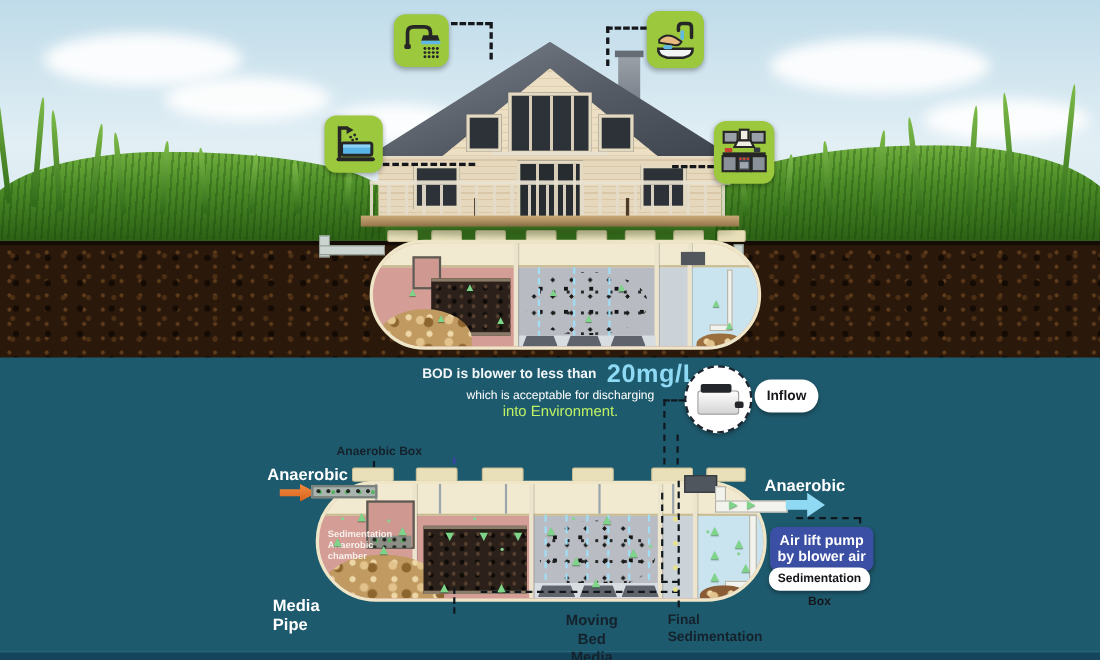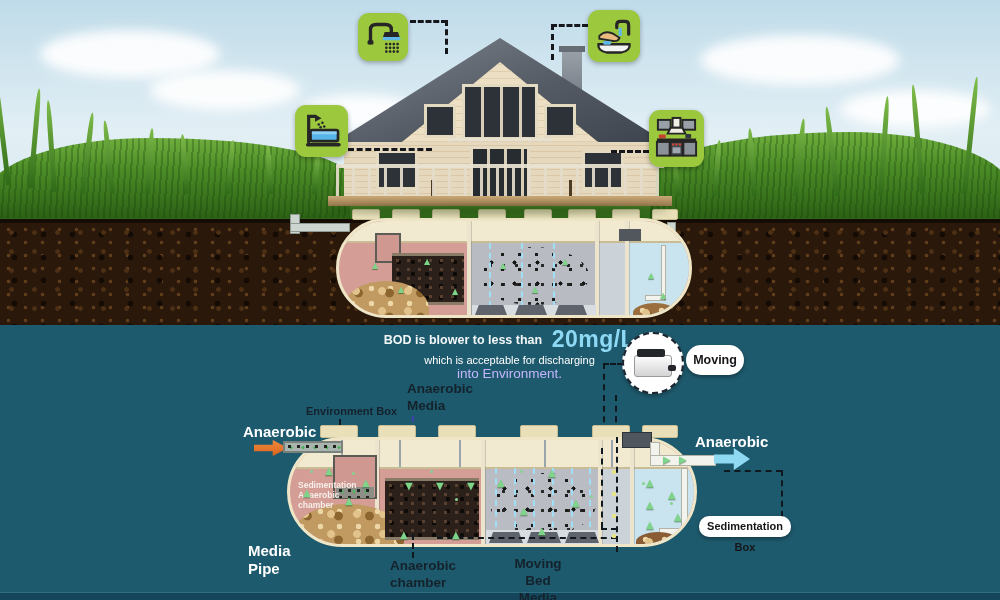--- a/index.html
+++ b/index.html
@@ -252,39 +252,38 @@
 
   <div class="a" style="left:0;top:325px;width:1000px;height:275px;background:#1e5a6d;"></div>
   <div class="a" style="left:0;top:592px;width:1000px;height:8px;background:#15455a;border-top:1px solid #2d6e83;"></div>
 
   <div class="a" style="left:352px;top:326px;width:315px;text-align:center;">
     <div style="white-space:nowrap;">
       <span style="color:#f3f7f8;font-weight:bold;font-size:12.5px;vertical-align:3px;">BOD is blower to less than</span>
       <span style="color:#8ed9f4;font-weight:bold;font-size:23px;margin-left:5px;letter-spacing:.5px;">20mg/L</span>
     </div>
     <div style="color:#ffffff;font-size:11px;margin-top:1px;">which is acceptable for discharging</div>
-    <div style="color:#c4b5fd;font-size:13.5px;">into Environment.</div>
+    <div style="color:#bef264;font-size:13.5px;">into Environment.</div>
   </div>
 
   <div class="dH2" style="left:603px;top:363px;width:20px;"></div>
   <div class="dV2" style="left:603px;top:363px;height:70px;"></div>
   <div class="dV2" style="left:615px;top:395px;height:38px;"></div>
   <div class="a" style="left:622px;top:332px;width:62px;height:62px;background:#fff;border:2.5px dashed #1d2630;border-radius:50%;box-sizing:border-box;box-shadow:0 2px 4px rgba(0,0,0,.3);">
     <div class="a" style="left:10px;top:21px;width:36px;height:20px;background:linear-gradient(#fdfdfd,#d4d4d4);border:1px solid #9a9a9a;border-radius:3px;"></div>
     <div class="a" style="left:13px;top:15px;width:28px;height:8px;background:#23262a;border-radius:2px;"></div>
     <div class="a" style="left:44px;top:31px;width:8px;height:6px;background:#23262a;border-radius:2px;"></div>
   </div>
   <div class="pill" style="left:686px;top:345px;width:58px;height:30px;line-height:30px;font-size:12.5px;">
-    <span>Moving</span>
-  </div>
-
-  <span class="ld" style="left:306px;top:405px;font-size:11px;">Environment Box</span>
+    <span>Inflow</span>
+  </div>
+
+  <span class="ld" style="left:306px;top:405px;font-size:11px;">Anaerobic Box</span>
   <div class="dV2" style="left:339px;top:419px;height:34px;"></div>
   <span class="ld" style="left:334px;top:449px;font-size:9px;color:#10181f;">▼</span>
-  <span class="ld" style="left:407px;top:381px;width:80px;font-size:13.5px;">Anaerobic Media</span>
   <div class="dVb" style="left:412px;top:416px;height:86px;"></div>
 
   <span class="lw" style="left:243px;top:423px;font-size:15px;">Anaerobic</span>
   <div class="blockarrow" style="left:254px;top:440px;width:34px;height:16px;background:linear-gradient(#f08a3c,#d9631f);"></div>
 
   <span class="lw" style="left:695px;top:433px;font-size:15px;">Anaerobic</span>
 
   <div class="lid" style="left:320px;top:425px;width:38px;height:13px;"></div>
   <div class="lid" style="left:378px;top:425px;width:38px;height:13px;"></div>
   <div class="lid" style="left:438px;top:425px;width:38px;height:13px;"></div>
@@ -368,22 +367,25 @@
   <span class="ga" style="left:572px;top:498px;">▲</span>
   <span class="ga" style="left:538px;top:526px;">▲</span>
   <span class="ga" style="left:646px;top:478px;">▲</span>
   <span class="ga" style="left:646px;top:500px;">▲</span>
   <span class="ga" style="left:646px;top:520px;">▲</span>
   <span class="ga" style="left:668px;top:490px;">▲</span>
   <span class="ga" style="left:674px;top:512px;">▲</span>
   <span class="ga" style="left:663px;top:455px;">▶</span>
   <span class="ga" style="left:679px;top:455px;">▶</span>
 
+  <div class="a" style="left:700px;top:479px;width:86px;background:#3b4fa4;border-radius:7px;padding:5px 4px;box-shadow:0 2px 4px rgba(0,0,0,.35);text-align:center;">
+    <span style="color:#fff;font-weight:bold;font-size:13px;line-height:1.15;display:block;">Air lift pump by blower air</span>
+  </div>
   <div class="pill" style="left:699px;top:516px;width:92px;height:21px;line-height:21px;border-radius:10px;font-size:11px;">
     <span>Sedimentation Box</span>
   </div>
 
   <span class="lw" style="left:248px;top:542px;width:58px;font-size:15px;">Media Pipe</span>
   <div class="dV2" style="left:412px;top:534px;height:24px;"></div>
-  <span class="ld" style="left:390px;top:558px;width:85px;font-size:13.5px;">Anaerobic chamber</span>
   <span class="ld" style="left:510px;top:556px;width:56px;font-size:13.5px;text-align:center;">Moving Bed Media</span>
+  <span class="ld" style="left:607px;top:556px;width:95px;font-size:12.5px;">Final Sedimentation</span>
 
 </div>
 
 </body></html>

